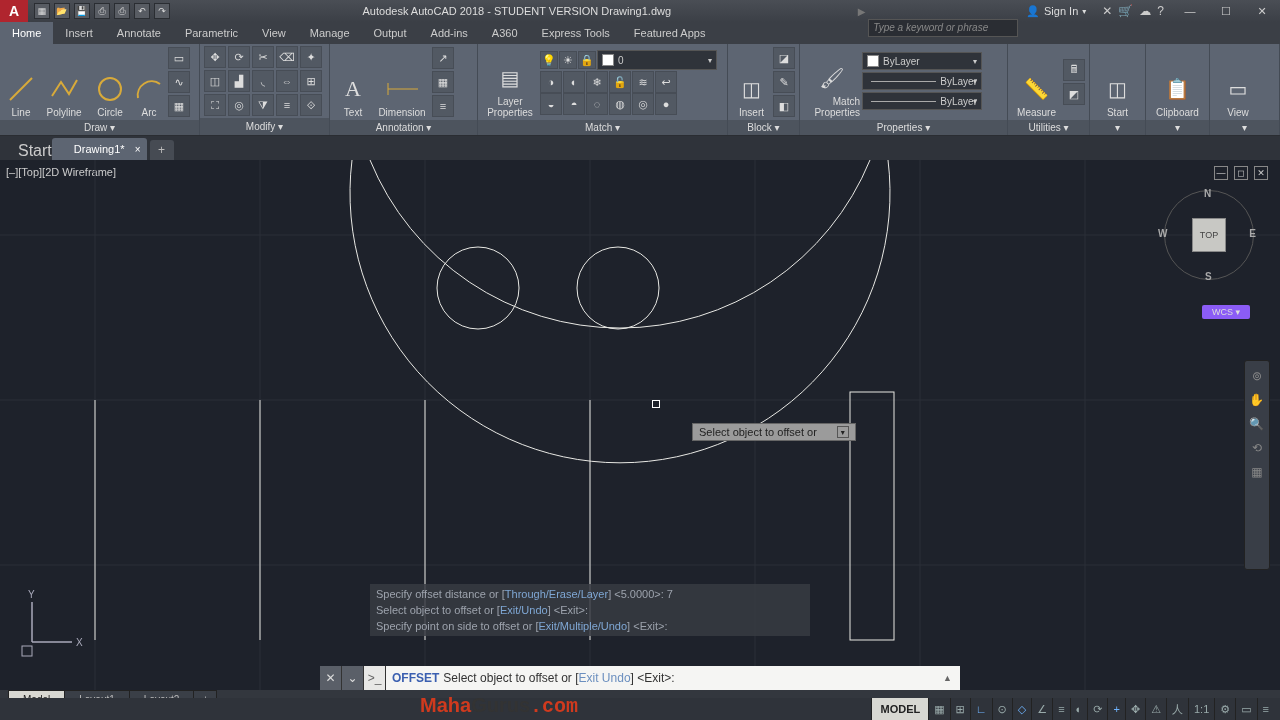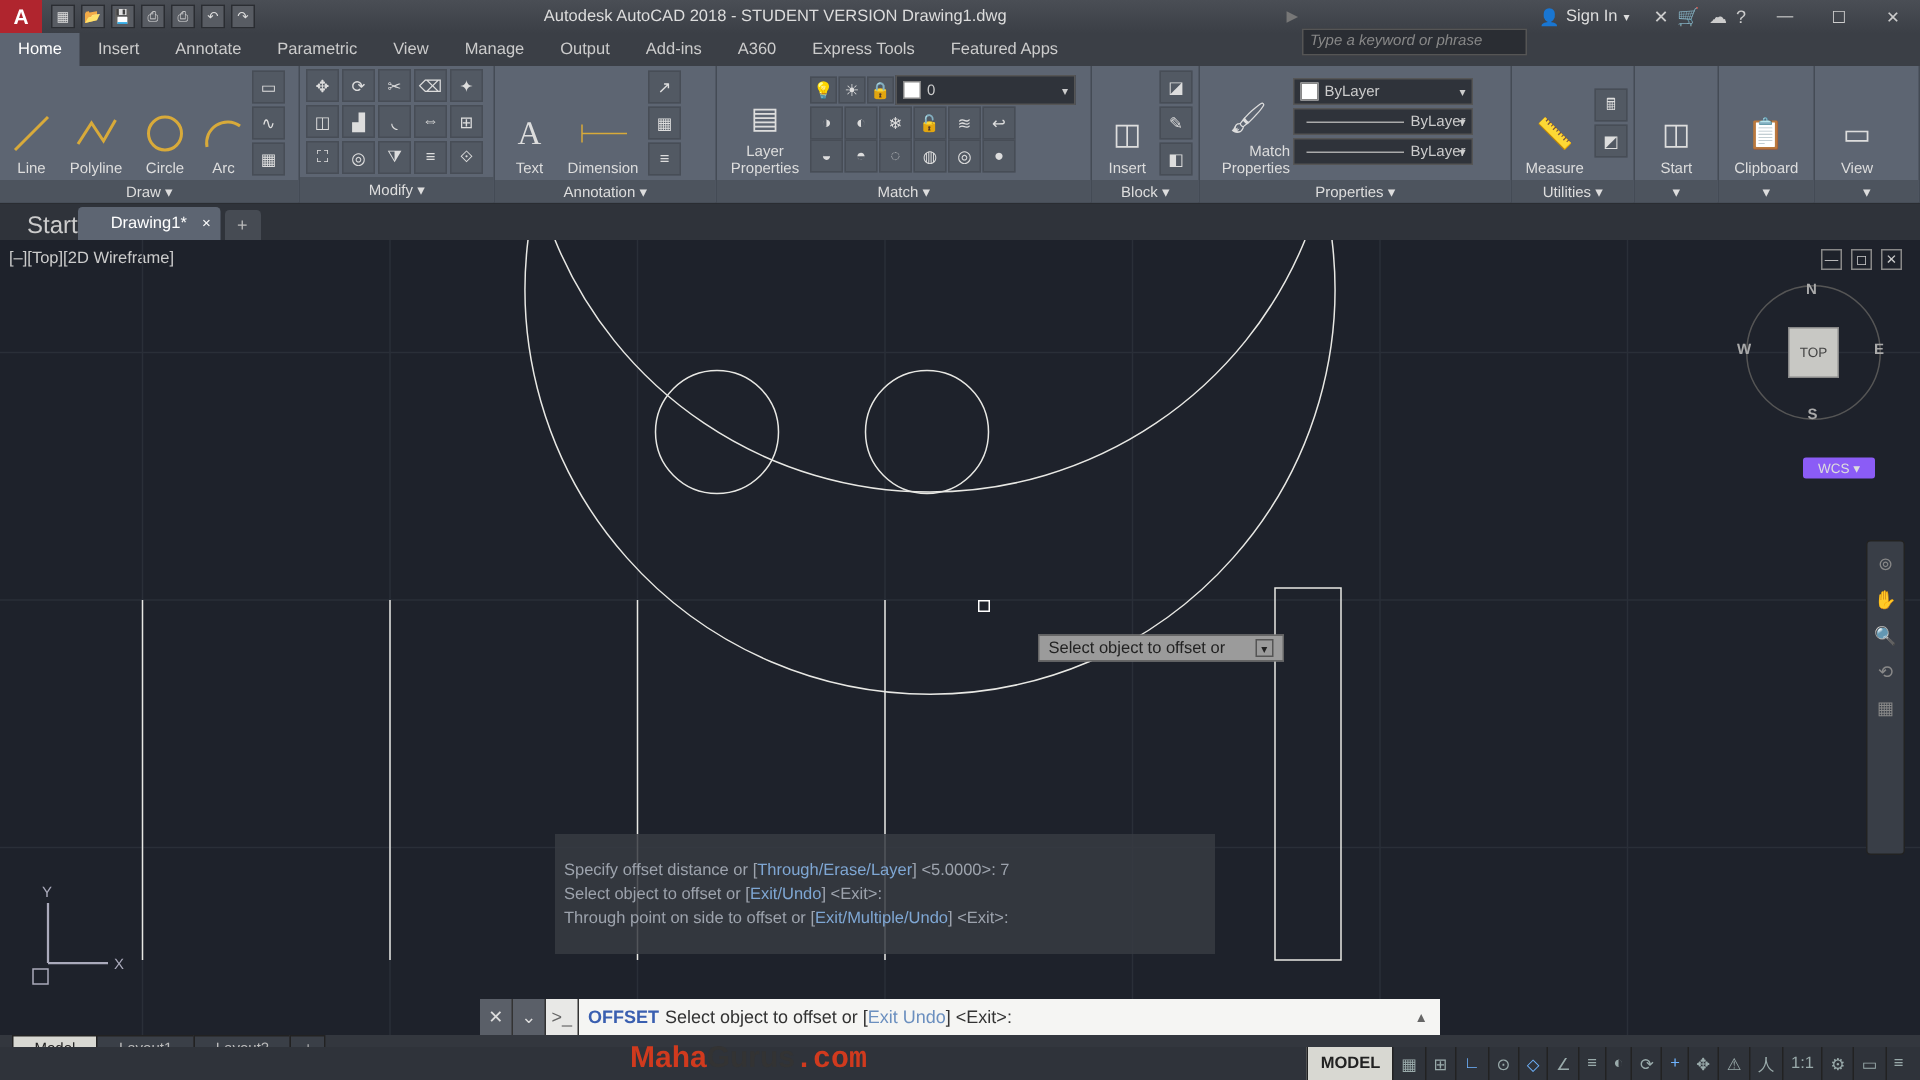--- a/index.html
+++ b/index.html
@@ -61,21 +61,21 @@
 .viewcube .face { position:absolute; top:28px; left:28px; width:34px; height:34px; background:#c8c8c4; color:#444; font-size:9px; display:flex; align-items:center; justify-content:center; border:1px solid #888;}
 .viewcube .dir { position:absolute; font-size:10px; color:#aaa; font-weight:bold;}
 .wcs-badge { position:absolute; top:145px; right:30px; background:#8b5cf6; color:#ddd; font-size:9px; padding:2px 10px; border-radius:2px;}
 .navbar { position:absolute; top:200px; right:10px; width:26px; height:210px; background:#393e47; border:1px solid #222; border-radius:3px; display:flex; flex-direction:column; align-items:center; gap:6px; padding:6px 0;}
 .nav-btn { width:18px; height:18px; color:#888; font-size:12px; display:flex; align-items:center; justify-content:center;}
 
 
 .ucs { position:absolute; bottom:30px; left:14px; }
 
 
-.cmd-history { position:absolute; bottom:54px; left:370px; width:440px; background:rgba(55,59,66,0.85); font-family:"Consolas",monospace; font-size:11px; color:#9da3ad; padding:16px 6px; line-height:16px;}
+.cmd-history { position:absolute; bottom:54px; left:370px; width:440px; background:rgba(55,59,66,0.85); font-family:"Consolas",monospace; font-size:11px; color:#9da3ad; padding:2px 6px; line-height:16px;}
 .cmd-history .kw { color:#7fa7d4;}
 
 
 .cmdline { position:absolute; bottom:30px; left:320px; width:640px; height:24px; background:#f5f5f3; display:flex; align-items:center; font-family:"Consolas",monospace; font-size:12px; color:#333;}
 .cmdline .cmd-btn { width:22px; height:24px; background:#5a5f68; color:#ddd; display:flex; align-items:center; justify-content:center; font-size:12px; border-right:1px solid #333;}
 .cmdline .prompt-ico { background:#e8e8e6; color:#666;}
 .cmdline .cmdname { color:#3a5fb0; font-weight:bold; margin:0 4px 0 6px;}
 .cmdline .opt { color:#6b8fbf;}
 .cmdline .arrow { margin-left:auto; padding:0 8px; color:#666; font-size:9px;}
 
@@ -429,21 +429,21 @@
     <line x1="18" y1="52" x2="18" y2="12" stroke="#aab" stroke-width="1.5"></line>
     <line x1="18" y1="52" x2="58" y2="52" stroke="#aab" stroke-width="1.5"></line>
     <text x="14" y="8" fill="#aab" font-size="10">Y</text>
     <text x="62" y="56" fill="#aab" font-size="10">X</text>
     <rect x="8" y="56" width="10" height="10" fill="none" stroke="#aab"></rect>
   </svg>
 
   <div class="cmd-history">
     <div><span>Specify offset distance or [</span><span class="kw">Through/Erase/Layer</span><span>] &lt;5.0000&gt;: 7</span></div>
     <div><span>Select object to offset or [</span><span class="kw">Exit/Undo</span><span>] &lt;Exit&gt;:</span></div>
-    <div><span>Through point on side to offset or [</span><span class="kw">Exit/Multiple/Undo</span><span>] &lt;Exit&gt;:</span></div>
+    <div><span>Specify point on side to offset or [</span><span class="kw">Exit/Multiple/Undo</span><span>] &lt;Exit&gt;:</span></div>
   </div>
 </div>
 
 <div class="cmdline">
   <div class="cmd-btn">✕</div>
   <div class="cmd-btn">⌄</div>
   <div class="cmd-btn prompt-ico">&gt;_</div>
   <span class="cmdname">OFFSET</span>
   <span> Select object to offset or [</span>
   <span class="opt">Exit Undo</span>

